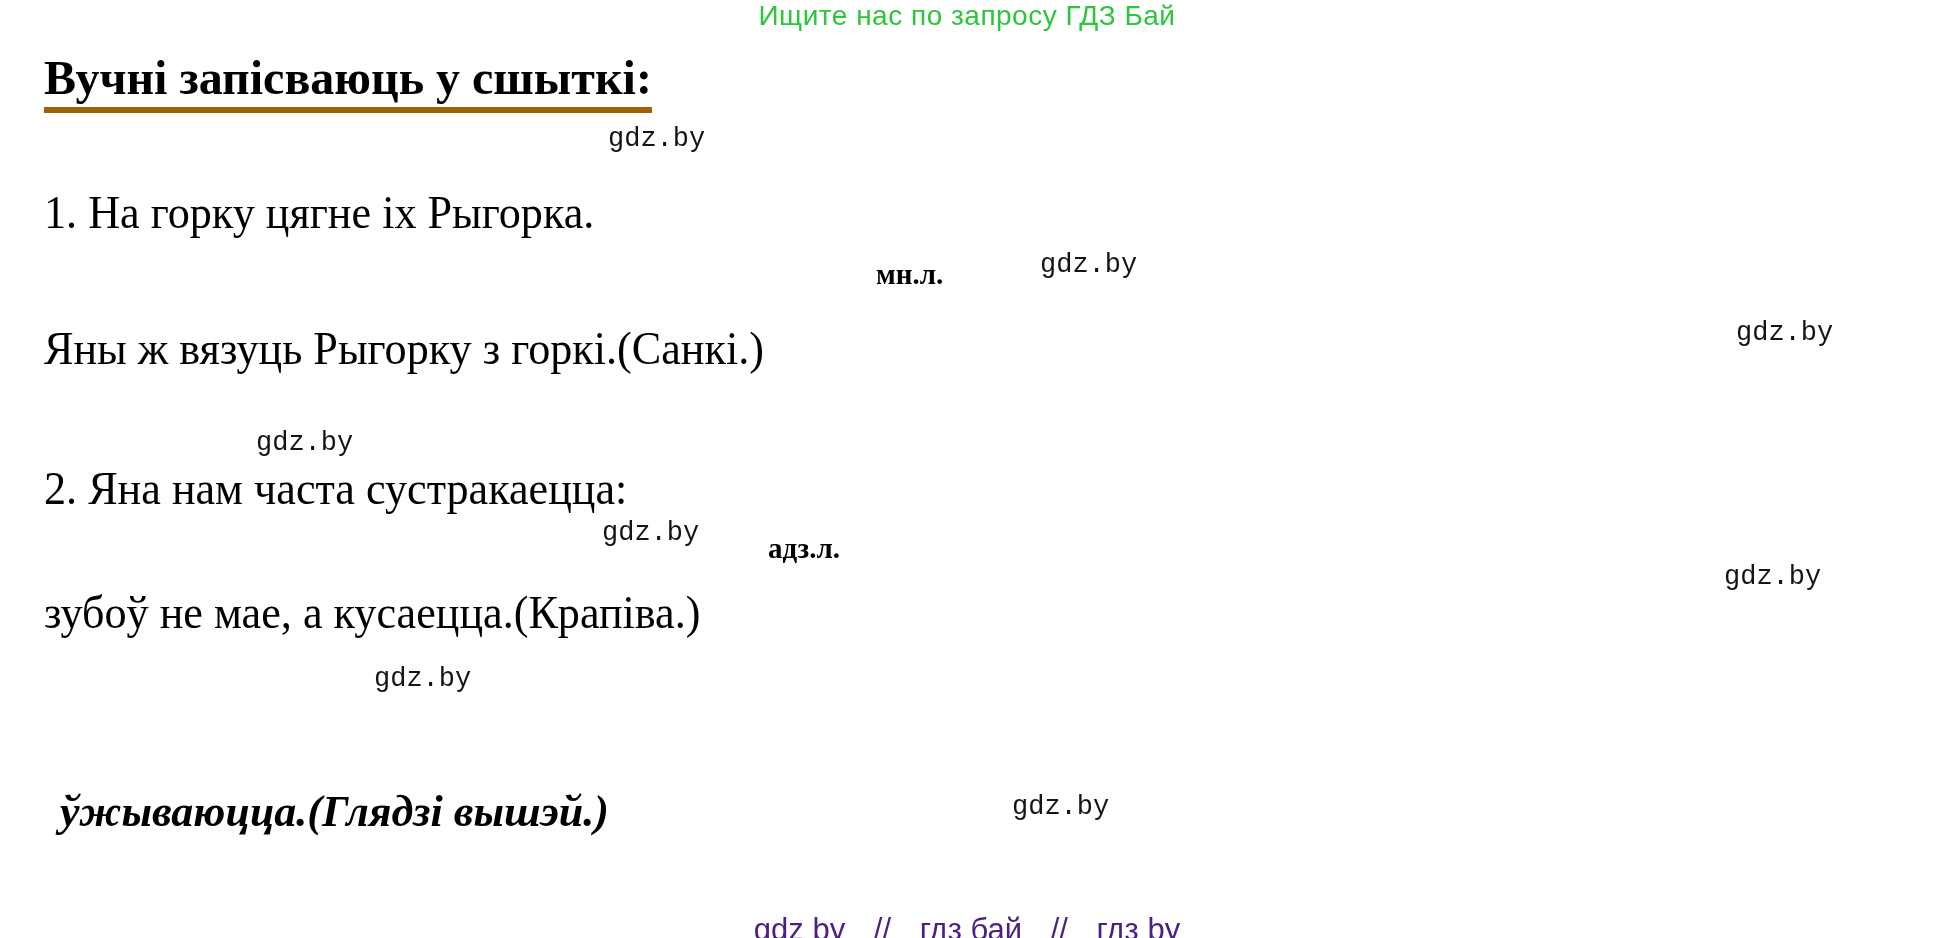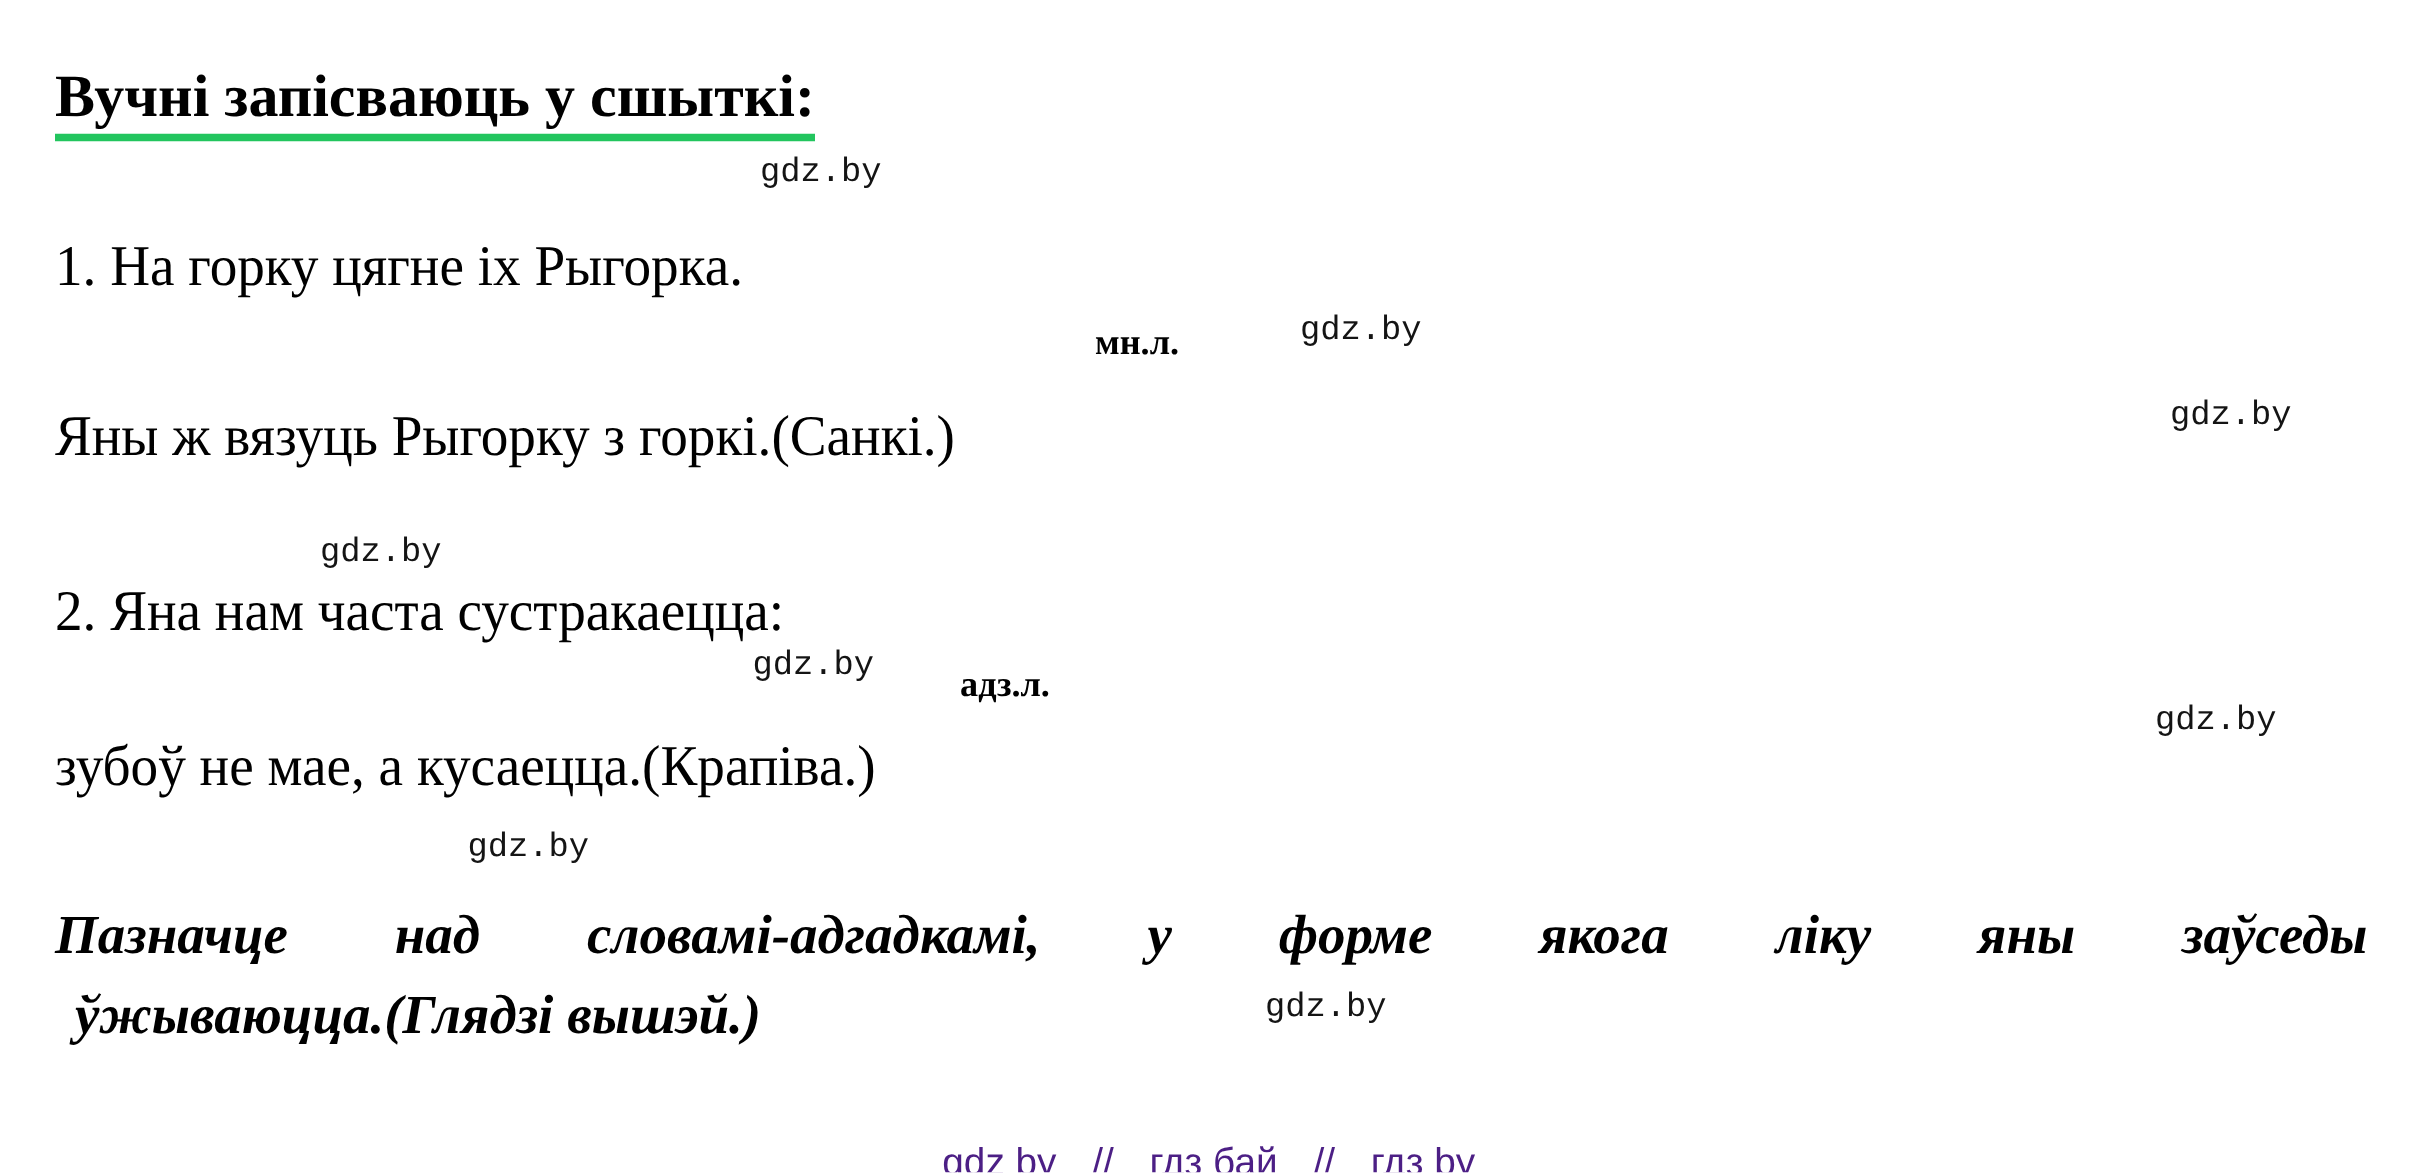--- a/index.html
+++ b/index.html
@@ -33,21 +33,21 @@
   .heading {
     position: absolute;
     left: 44px;
     top: 52px;
     font-family: "Liberation Serif", serif;
     font-size: 48px;
     font-weight: bold;
     line-height: 1.1;
   }
   .heading span {
-    border-bottom: 6px solid #22c55e;
+    border-bottom: 6px solid #a16207;
     padding-bottom: 3px;
   }
   
   .bodyline {
     position: absolute;
     font-family: "Liberation Serif", serif;
     font-size: 46px;
     white-space: nowrap;
     transform: scaleX(0.96);
     transform-origin: left top;
@@ -104,20 +104,21 @@
   }
   .footer .part {
     margin: 0 4px;
   }
 </style>
 </head>
 <body>
 
 <div id="page">
 
+  <div class="banner">Ищите нас по запросу ГДЗ Бай</div>
 
   <div class="heading">
     <span>Вучні запісваюць у сшыткі:</span>
   </div>
 
   <div class="wm" style="left:608px; top:124px;">gdz.by</div>
 
   <div class="bodyline" style="left:44px; top:186px;">1. На горку цягне іх Рыгорка.</div>
 
   <div class="annotation" style="left:876px; top:258px;">мн.л.</div>
@@ -135,21 +136,20 @@
   <div class="wm" style="left:602px; top:518px;">gdz.by</div>
 
   <div class="annotation" style="left:768px; top:532px;">адз.л.</div>
 
   <div class="bodyline" style="left:44px; top:586px;">зубоў не мае, а кусаецца.(Крапіва.)</div>
 
   <div class="wm" style="left:1724px; top:562px;">gdz.by</div>
 
   <div class="wm" style="left:374px; top:664px;">gdz.by</div>
 
-  <div class="task task-line-justify" style="top:726px;">Пазначце над словамі-адгадкамі, у форме якога ліку яны заўседы</div>
 
   <div class="task task-line-left" style="top:790px;margin-left:16px;">ўжываюцца.(Глядзі вышэй.)</div>
 
   <div class="wm" style="left:1012px; top:792px;">gdz.by</div>
 
   <div class="footer">
     <span class="part">gdz by</span>
     <span class="sep">//</span>
     <span class="part">гдз бай</span>
     <span class="sep">//</span>

